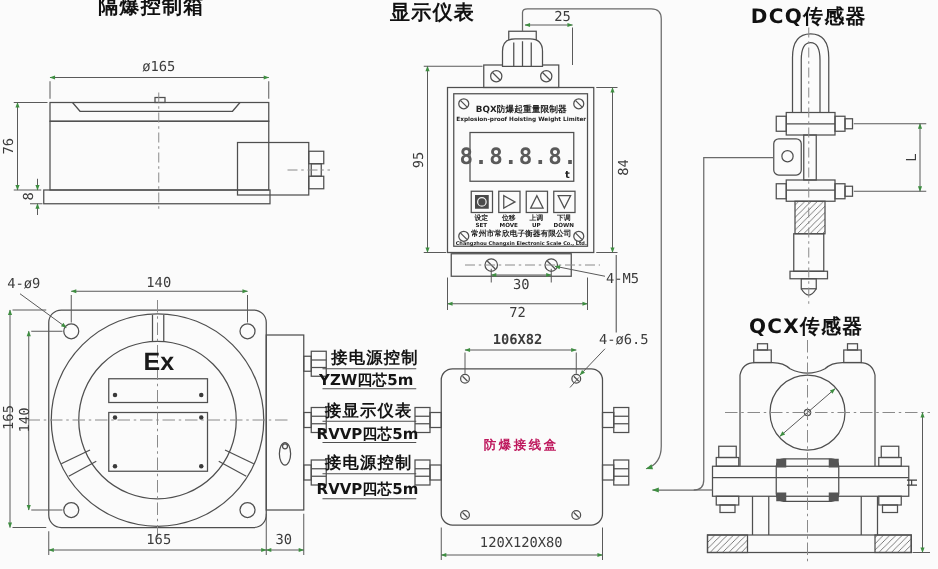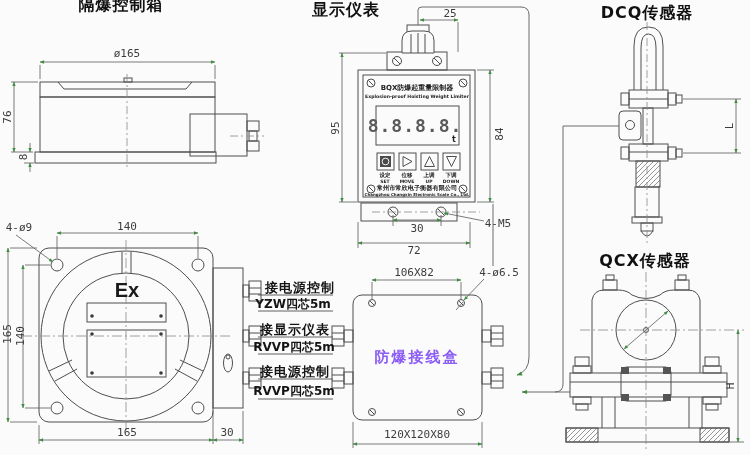--- a/index.html
+++ b/index.html
@@ -5,21 +5,21 @@
   html,body{margin:0;padding:0;}
   #stage{position:relative;width:750px;height:455px;background:#fbfbfb;overflow:hidden;
          font-family:"DejaVu Sans","Liberation Sans",sans-serif;color:#1a1a1a;}
   #lineart{position:absolute;left:0;top:0;}
   .lbl{position:absolute;transform:translate(-50%,-50%);white-space:nowrap;line-height:1;}
   .rot{transform:translate(-50%,-50%) rotate(-90deg);}
   .title{font-weight:bold;font-size:16px;letter-spacing:1px;color:#111;}
   .dim{font-family:"DejaVu Sans Mono","Liberation Mono",monospace;font-size:11px;color:#3c3c3c;}
   .cn{font-weight:bold;color:#141414;}
   .ex{font-family:Liberation Sans, sans-serif;font-weight:bold;font-size:20px;}
-  .boxlabel{font-weight:bold;font-size:15px;letter-spacing:2px;color:#8b5cf6;}
+  .boxlabel{font-weight:bold;font-size:10px;letter-spacing:2px;color:#be185d;}
   .cable1{font-weight:bold;font-size:13px;letter-spacing:1px;}
   .cable2{font-weight:bold;font-size:12px;}
   .tiny{font-weight:bold;color:#222;}
   .lcd{font-family:"DejaVu Sans Mono","Liberation Mono",monospace;font-weight:bold;
        font-size:18px;letter-spacing:1px;color:#5a5a5a;}
 </style>
 </head>
 <body>
 
 <div id="stage">
@@ -360,21 +360,21 @@
 <div class="lbl tiny" style="left:407px;top:176px;font-size:5.5px;">位移</div>
 <div class="lbl tiny" style="left:407px;top:182px;font-size:4.5px;">MOVE</div>
 <div class="lbl tiny" style="left:429px;top:176px;font-size:5.5px;">上调</div>
 <div class="lbl tiny" style="left:429px;top:182px;font-size:4.5px;">UP</div>
 <div class="lbl tiny" style="left:451px;top:176px;font-size:5.5px;">下调</div>
 <div class="lbl tiny" style="left:451px;top:182px;font-size:4.5px;">DOWN</div>
 <div class="lbl tiny" style="left:417px;top:188px;font-size:6.2px;">常州市常欣电子衡器有限公司</div>
 <div class="lbl tiny" style="left:417px;top:195px;font-size:4px;">Changzhou Changxin Electronic Scale Co., Ltd.</div>
 
 <div class="lbl boxlabel" style="left:417px;top:357px;">防爆接线盒</div>
-<div class="lbl dim" style="left:414px;top:272px;">106X82</div>
+<div class="lbl dim" style="left:414px;top:272px;font-weight:bold;">106X82</div>
 <div class="lbl dim" style="left:499px;top:272px;">4-ø6.5</div>
 <div class="lbl dim" style="left:417px;top:434px;">120X120X80</div>
 
 <div class="lbl cn cable1" style="left:300px;top:287px;">接电源控制</div>
 <div class="lbl cn cable2" style="left:293px;top:304px;">YZW四芯5m</div>
 <div class="lbl cn cable1" style="left:295px;top:329px;">接显示仪表</div>
 <div class="lbl cn cable2" style="left:294px;top:347px;">RVVP四芯5m</div>
 <div class="lbl cn cable1" style="left:295px;top:371px;">接电源控制</div>
 <div class="lbl cn cable2" style="left:294px;top:391px;">RVVP四芯5m</div>
 

